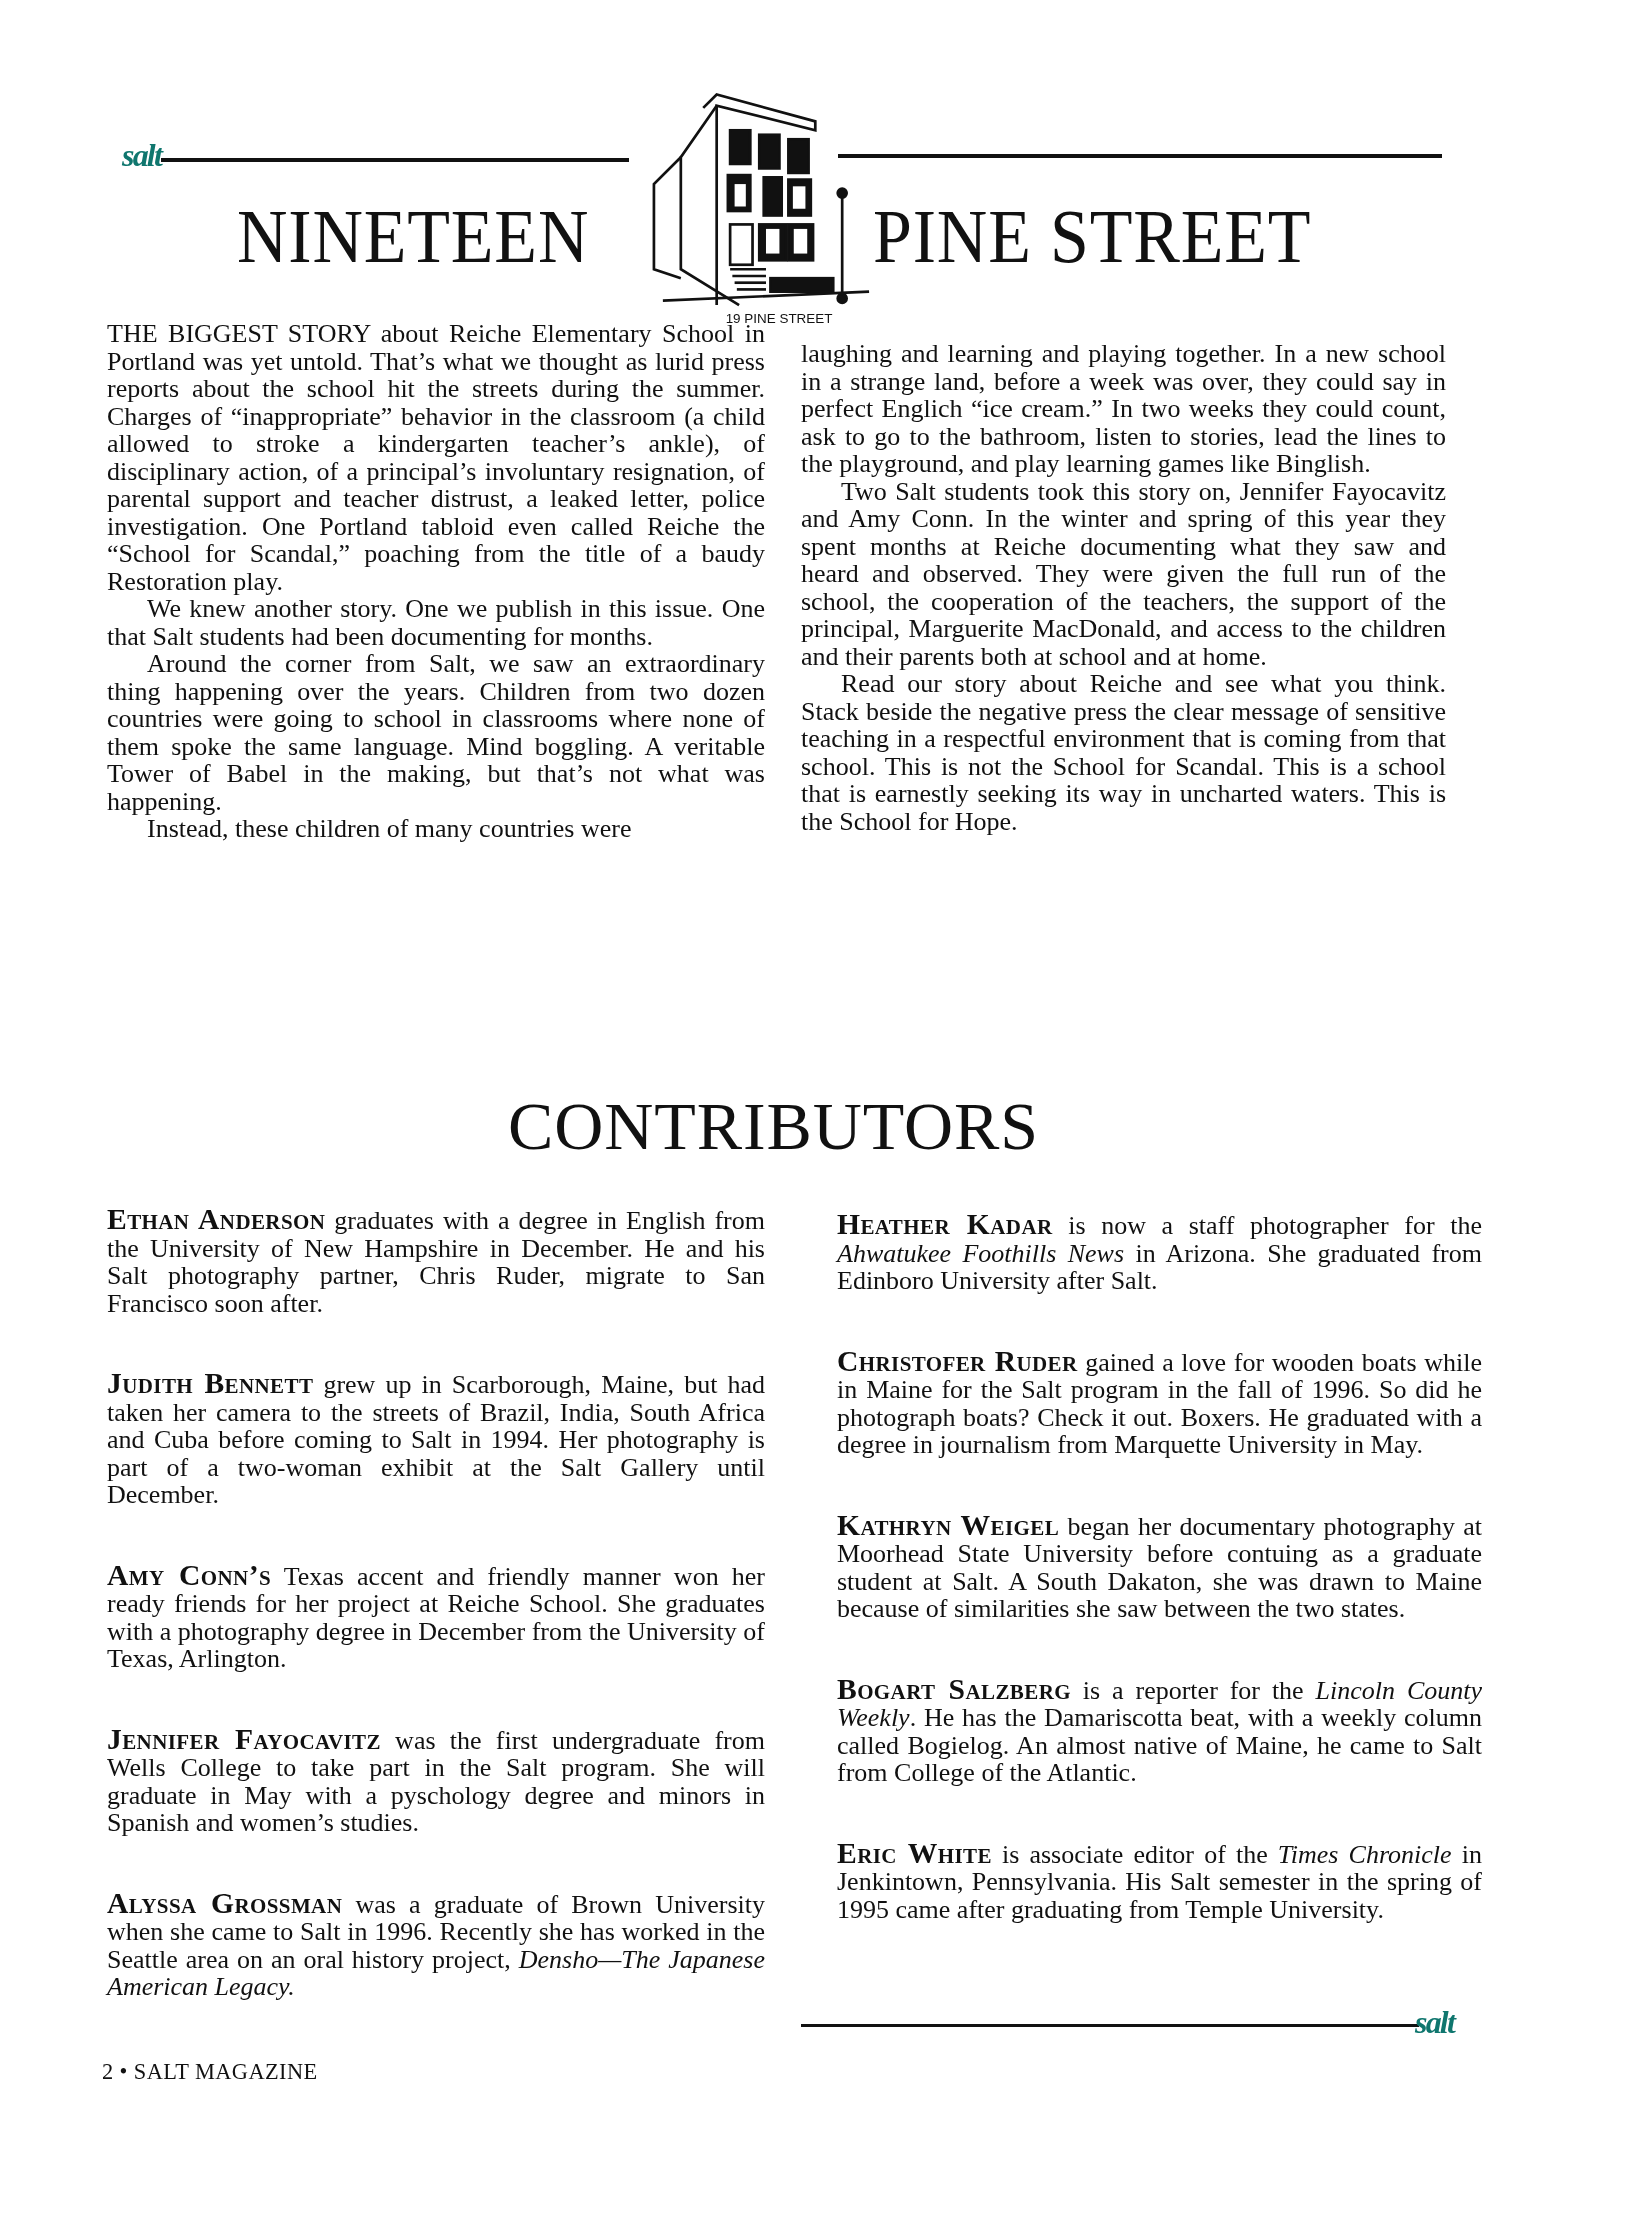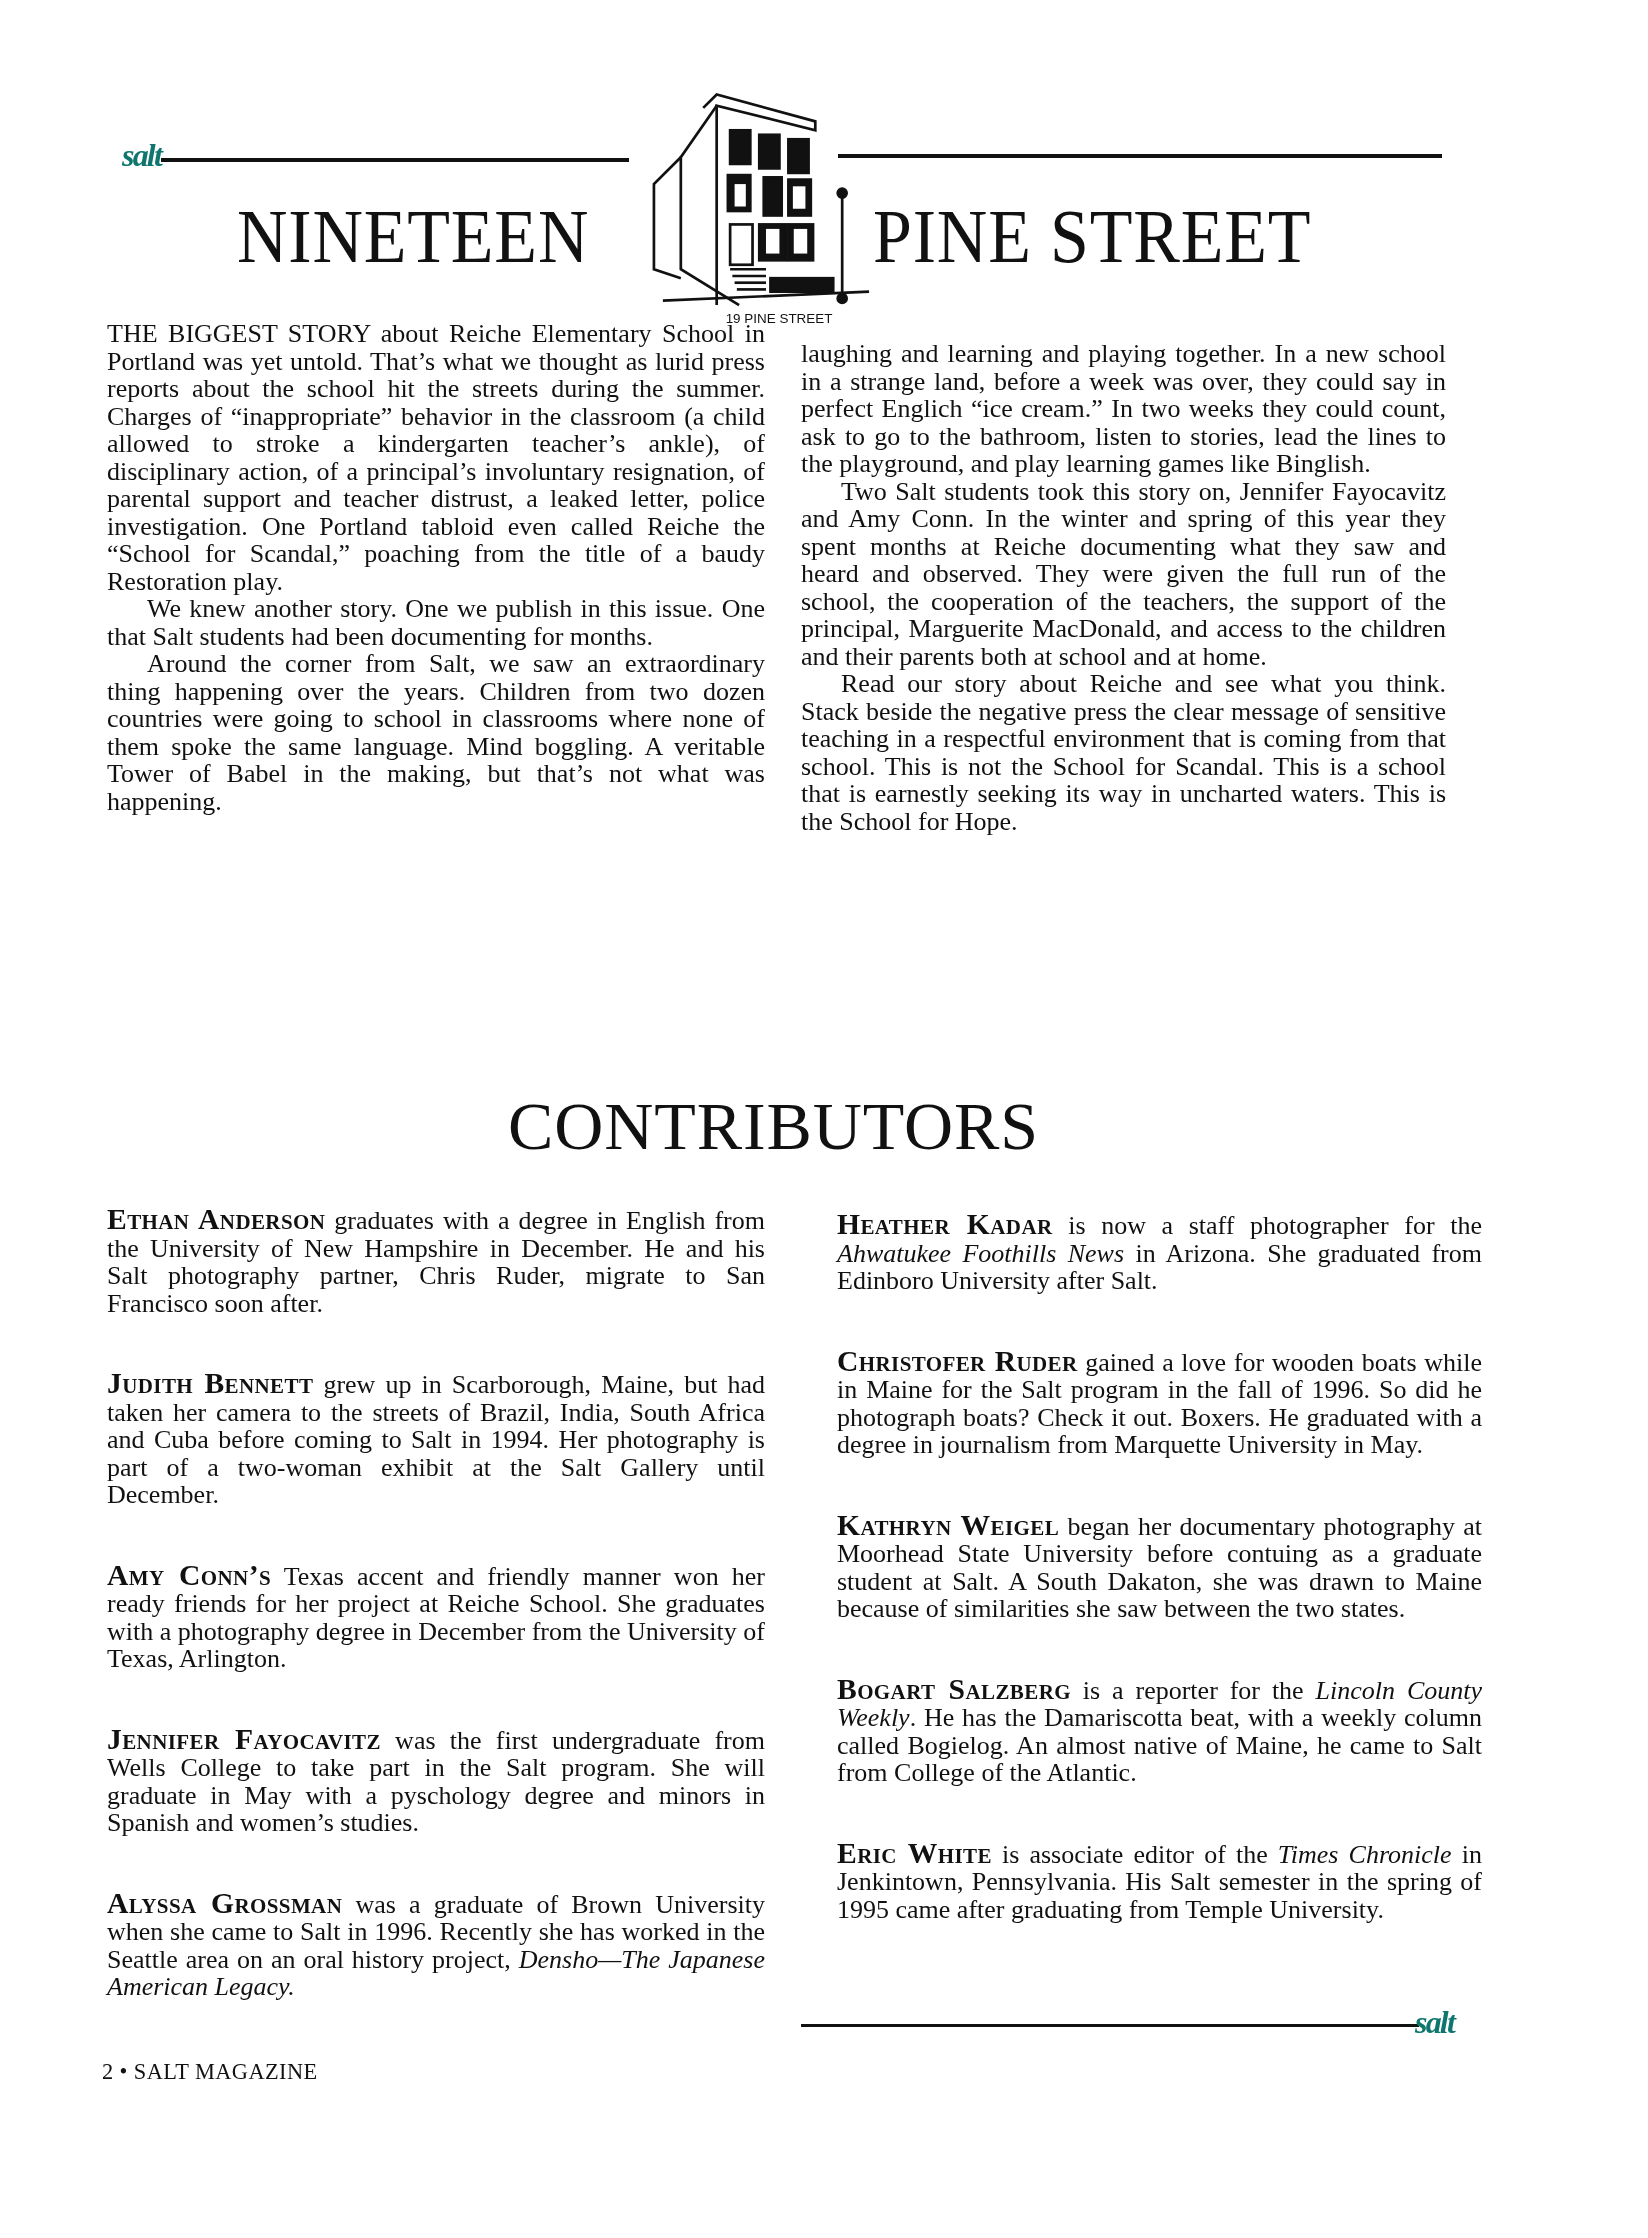--- a/index.html
+++ b/index.html
@@ -71,20 +71,21 @@
     <circle cx="460" cy="485" r="10" fill="#111"></circle>
     <line x1="60" y1="490" x2="520" y2="470"></line>
   </g>
   <text x="200" y="540" font-size="30" font-family="Liberation Sans, sans-serif" fill="#111">19 PINE STREET</text>
 </svg>
 
 <div class="col" style="left:107px; top:320px; width:658px;" id="ed-left">
     <p><span>THE BIGGEST STORY</span><span> about Reiche Elementary School in Portland was yet untold. That’s what we thought as lurid press reports about the school hit the streets during the summer. Charges of “inappropriate” behavior in the classroom (a child allowed to stroke a kindergarten teacher’s ankle), of disciplinary action, of a principal’s involuntary resignation, of parental support and teacher distrust, a leaked letter, police investigation. One Portland tabloid even called Reiche the “School for Scandal,” poaching from the title of a baudy Restoration play.</span></p>
     <p class="indent"><span>We knew another story. One we publish in this issue. One that Salt students had been documenting for months.</span></p>
     <p class="indent"><span>Around the corner from Salt, we saw an extraordinary thing happening over the years. Children from two dozen countries were going to school in classrooms where none of them spoke the same language. Mind boggling. A veritable Tower of Babel in the making, but that’s not what was happening.</span></p>
+    <p class="indent"><span>Instead, these children of many countries were</span></p>
   </div>
 <div class="col" style="left:801px; top:340px; width:645px;" id="ed-right">
     <p><span>laughing and learning and playing together. In a new school in a strange land, before a week was over, they could say in perfect Englich “ice cream.” In two weeks they could count, ask to go to the bathroom, listen to stories, lead the lines to the playground, and play learning games like Binglish.</span></p>
     <p class="indent"><span>Two Salt students took this story on, Jennifer Fayocavitz and Amy Conn. In the winter and spring of this year they spent months at Reiche documenting what they saw and heard and observed. They were given the full run of the school, the cooperation of the teachers, the support of the principal, Marguerite MacDonald, and access to the children and their parents both at school and at home.</span></p>
     <p class="indent"><span>Read our story about Reiche and see what you think. Stack beside the negative press the clear message of sensitive teaching in a respectful environment that is coming from that school. This is not the School for Scandal. This is a school that is earnestly seeking its way in uncharted waters. This is the School for Hope.</span></p>
   </div>
 
 <div class="contrib-title">CONTRIBUTORS</div>
 
 <div class="contrib-col" style="left:107px; top:1206px; width:658px;" id="c-left">

